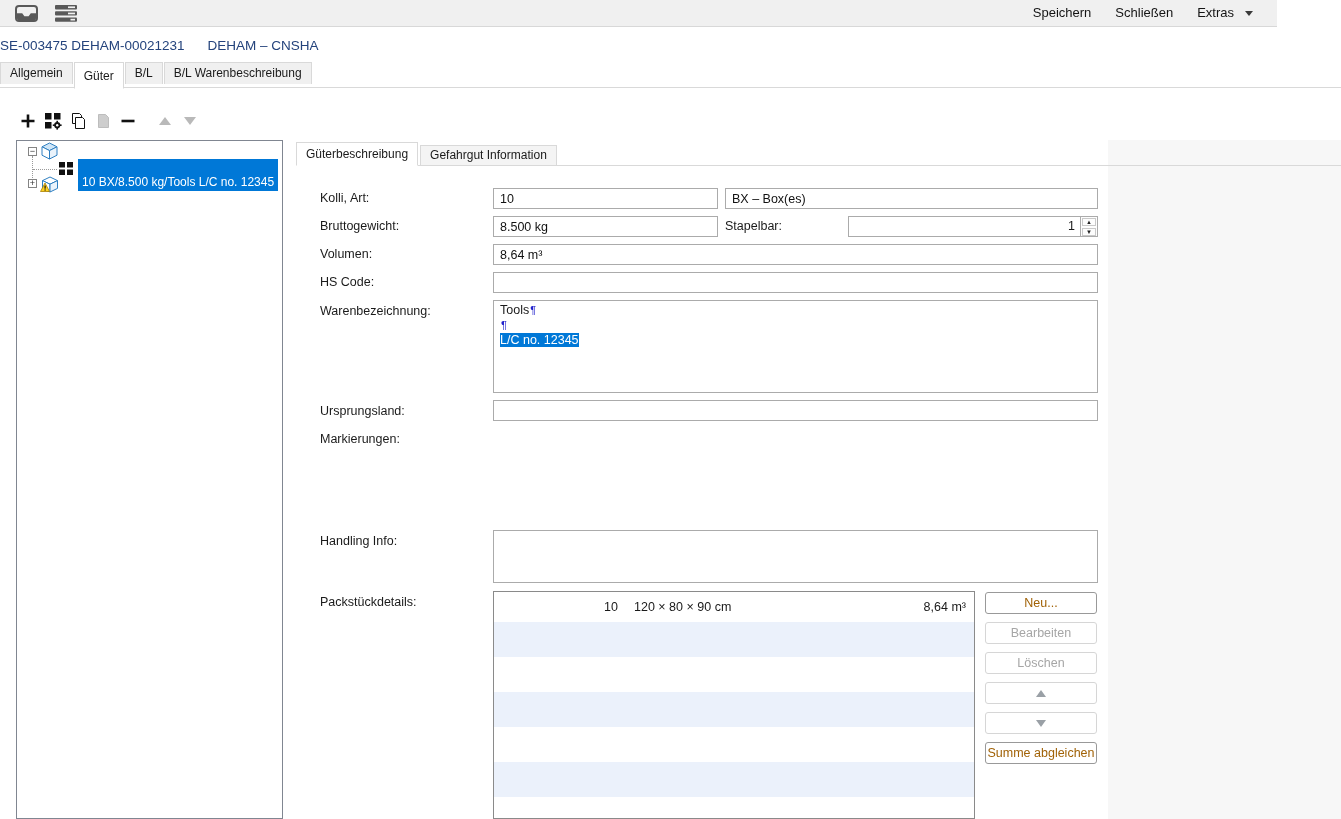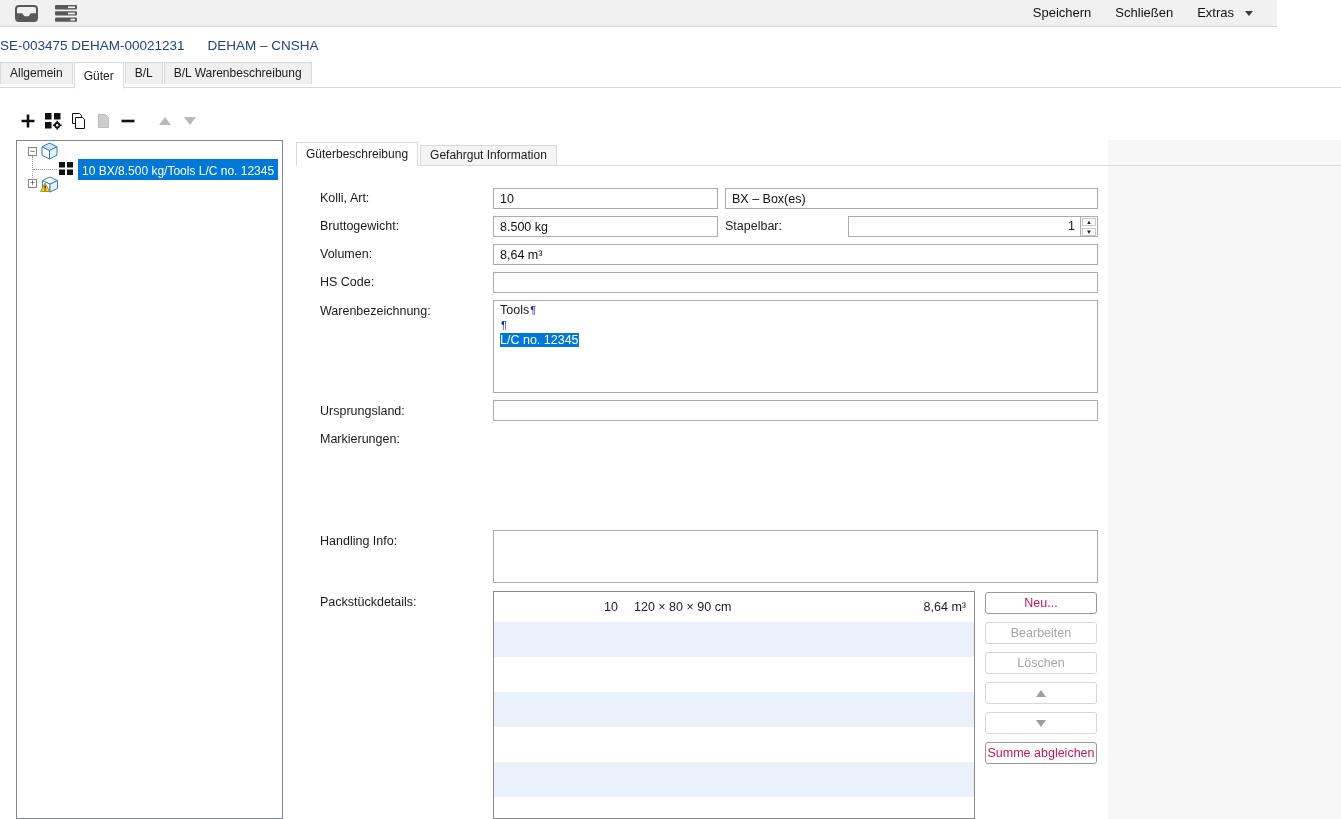--- a/index.html
+++ b/index.html
@@ -50,21 +50,21 @@
   
   .tree { position:absolute; left:16px; top:140px; width:267px; height:679px; background:#fff; border:1px solid #808691; }
   .expander {
     position:absolute; width:9px; height:9px; background:#fff; border:1px solid #848484;
     font-size:9px; line-height:7px; text-align:center; color:#333; cursor:default;
   }
   .conn-v { position:absolute; border-left:1px dotted #9a9a9a; width:0; }
   .conn-h { position:absolute; border-top:1px dotted #9a9a9a; height:0; }
   .tree-icon { position:absolute; }
   .tree-sel {
-    position:absolute; background:#0078d7; color:#fff; padding:5px 4px 2px 4px;
+    position:absolute; background:#0078d7; color:#fff; padding:16px 4px 2px 4px;
     white-space:nowrap; font-size:12px; cursor:default;
   }
 
   
   .dtabstrip { position:absolute; left:296px; top:143px; width:1045px; height:23px; display:flex; align-items:flex-end; border-bottom:1px solid #d9d9d9; z-index:2; }
   .dtab { height:20px; line-height:19px; padding:0 9px; background:#f4f4f4; border:1px solid #d9d9d9; border-bottom:none; margin-right:2px; white-space:nowrap; cursor:default; }
   .dtab.active { height:24px; line-height:23px; background:#fff; margin-bottom:-1px; border-bottom:1px solid #fff; z-index:3; position:relative; }
   .right-margin { position:absolute; left:1108px; top:140px; width:233px; height:679px; background:#f7f7f7; z-index:1; }
 
   
@@ -92,21 +92,21 @@
   .pc { padding:0 8px; white-space:nowrap; }
   .c1 { width:132px; } .c2 { width:225px; } .c3 { width:123px; }
   .r { text-align:right; }
   .stripe { width:100%; height:35px; }
   .stripe.blue { background:#ebf1fb; }
 
   
   .btn {
     position:absolute; left:985px; width:112px; height:22px;
     border:1px solid #999; border-radius:3px; background:#fff;
-    font-family:"Liberation Sans", sans-serif; font-size:12.5px; color:#be185d; text-align:center; line-height:20px; cursor:default;
+    font-family:"Liberation Sans", sans-serif; font-size:12.5px; color:#a16207; text-align:center; line-height:20px; cursor:default;
   }
   .btn.disabled { border-color:#d6d6d6; color:#a6a6a6; }
   .btn .mtri-up { display:inline-block; width:0; height:0; border-left:5px solid transparent; border-right:5px solid transparent; border-bottom:7px solid #9aa0a6; vertical-align:middle; }
   .btn .mtri-down { display:inline-block; width:0; height:0; border-left:5px solid transparent; border-right:5px solid transparent; border-top:7px solid #9aa0a6; vertical-align:middle; }
 </style>
 </head>
 <body>
 
 <div class="screen">
 

